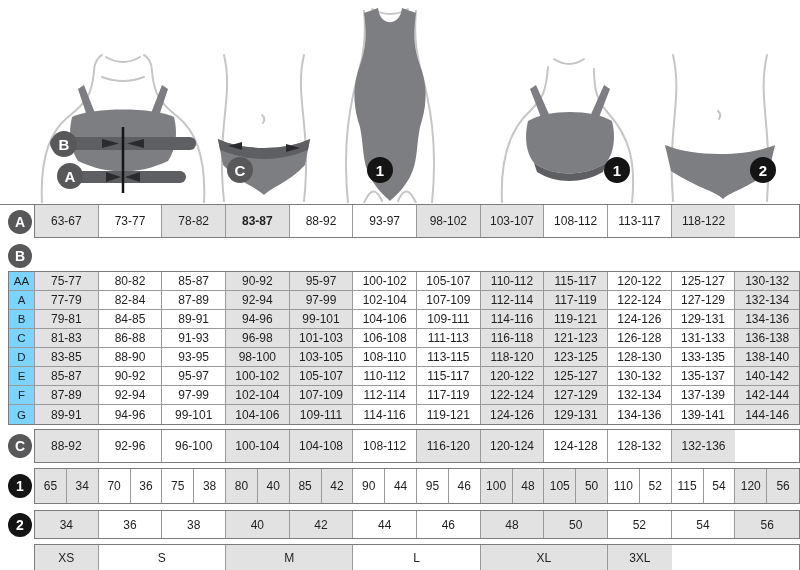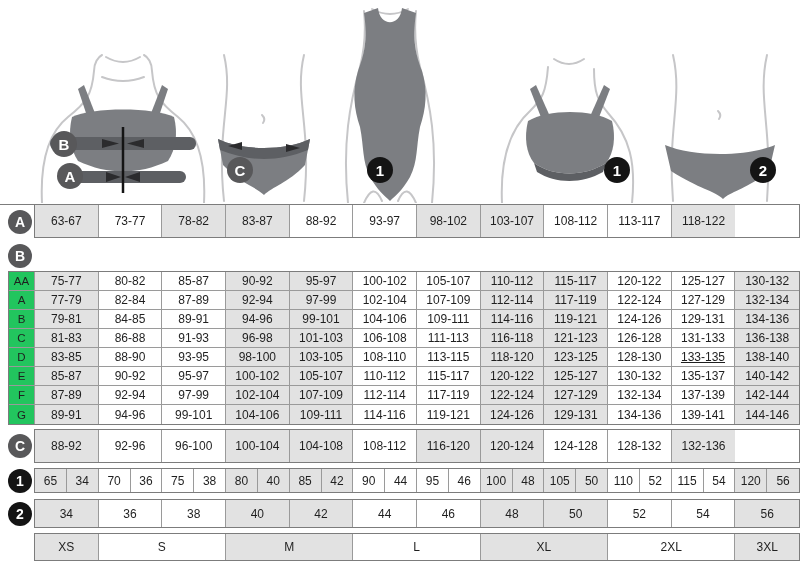--- a/index.html
+++ b/index.html
@@ -32,25 +32,25 @@
         border-right:1px solid #9a9a9a;background:#fff;white-space:nowrap}
   .grid24 > .cell:last-child, .cup-row > .cell:last-child{border-right:none}
   .shaded{background:#e2e2e2}
 
   #gridA{height:33px}
   .badge-line{height:31px;display:flex;align-items:center;padding-left:8px;margin-top:2px}
 
   .sectionB{margin-left:8px;width:792px;border:1px solid #7c7c7c}
   .cup-row{display:grid;grid-template-columns:26px repeat(24,1fr);height:19px;border-bottom:1px solid #9a9a9a}
   .cup-row:last-child{border-bottom:none}
-  .label-cell{font-size:11.5px;background:#22c55e}
+  .label-cell{font-size:11.5px;background:#7dd3fc}
 
   .mt4{margin-top:4px}.mt5{margin-top:5px}.mt6{margin-top:6px}
   #gridC{height:34px}
-  #grid1{height:25px}
+  #grid1{height:36px}
   #grid2{height:29px}
   #gridS{height:28px}
   #gridS .cell{font-size:12px}
 </style>
 </head>
 <body>
 
 <div class="page">
 
   <div class="figures">
@@ -128,21 +128,21 @@
   <div class="chart">
 
     <div class="rowband">
       <div class="gutter">
         <span class="badge gray small">A</span>
       </div>
       <div class="grid24" id="gridA" style="border-top:none">
           <div class="cell shaded" style="grid-column: span 2;">63-67</div>
           <div class="cell" style="grid-column: span 2;">73-77</div>
           <div class="cell shaded" style="grid-column: span 2;">78-82</div>
-          <div class="cell shaded" style="grid-column: span 2;">83-87</div>
+          <div class="cell shaded" style="grid-column: span 2; font-weight: bold;">83-87</div>
           <div class="cell" style="grid-column: span 2;">88-92</div>
           <div class="cell" style="grid-column: span 2;">93-97</div>
           <div class="cell shaded" style="grid-column: span 2;">98-102</div>
           <div class="cell shaded" style="grid-column: span 2; text-align: center;">103-107</div>
           <div class="cell" style="grid-column: span 2;">108-112</div>
           <div class="cell" style="grid-column: span 2;">113-117</div>
           <div class="cell shaded" style="grid-column: span 2;">118-122</div>
         </div>
     </div>
 
@@ -216,21 +216,21 @@
           <div class="cell shaded" style="grid-column: span 2;">83-85</div>
           <div class="cell" style="grid-column: span 2;">88-90</div>
           <div class="cell" style="grid-column: span 2;">93-95</div>
           <div class="cell shaded" style="grid-column: span 2;">98-100</div>
           <div class="cell shaded" style="grid-column: span 2;">103-105</div>
           <div class="cell" style="grid-column: span 2;">108-110</div>
           <div class="cell" style="grid-column: span 2;">113-115</div>
           <div class="cell shaded" style="grid-column: span 2;">118-120</div>
           <div class="cell shaded" style="grid-column: span 2;">123-125</div>
           <div class="cell" style="grid-column: span 2;">128-130</div>
-          <div class="cell" style="grid-column: span 2; text-decoration: underline;">133-135</div>
+          <div class="cell" style="grid-column: span 2;">133-135</div>
           <div class="cell shaded" style="grid-column: span 2;">138-140</div>
         </div>
         <div class="cup-row">
           <div class="cell label-cell">E</div>
           <div class="cell shaded" style="grid-column: span 2;">85-87</div>
           <div class="cell" style="grid-column: span 2;">90-92</div>
           <div class="cell" style="grid-column: span 2;">95-97</div>
           <div class="cell shaded" style="grid-column: span 2;">100-102</div>
           <div class="cell shaded" style="grid-column: span 2;">105-107</div>
           <div class="cell" style="grid-column: span 2;">110-112</div>
@@ -345,19 +345,18 @@
     </div>
 
     <div class="rowband mt5">
       <div class="gutter"></div>
       <div class="grid24" id="gridS">
           <div class="cell shaded" style="grid-column: span 2;">XS</div>
           <div class="cell" style="grid-column: span 4;">S</div>
           <div class="cell shaded" style="grid-column: span 4;">M</div>
           <div class="cell" style="grid-column: span 4;">L</div>
           <div class="cell shaded" style="grid-column: span 4;">XL</div>
-          <div class="cell" style="grid-column: span 4;">2XL</div>
           <div class="cell shaded" style="grid-column: span 2;">3XL</div>
         </div>
     </div>
 
   </div>
 </div>
 
 </body></html>

